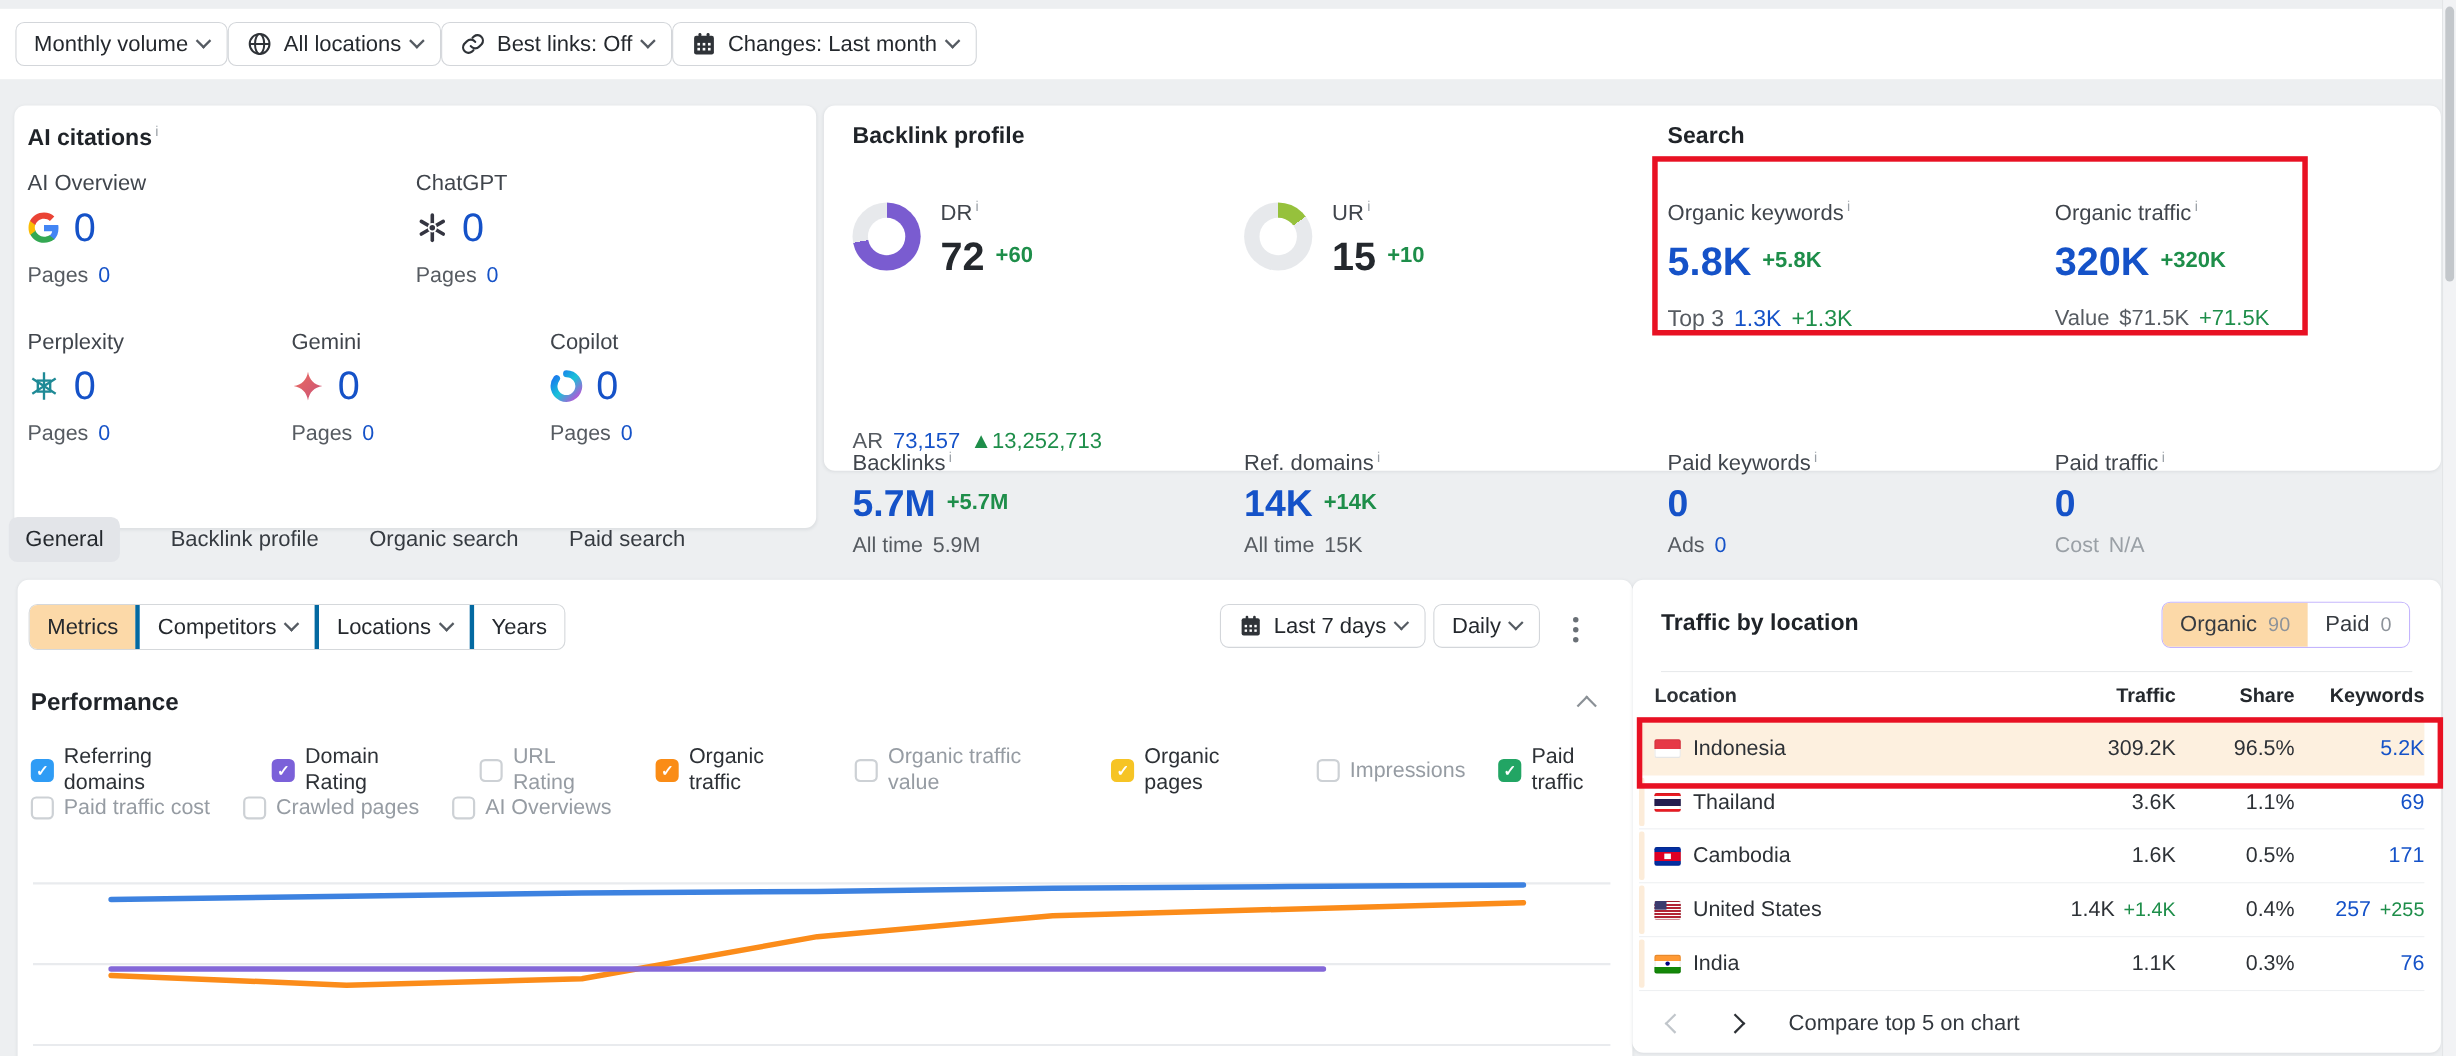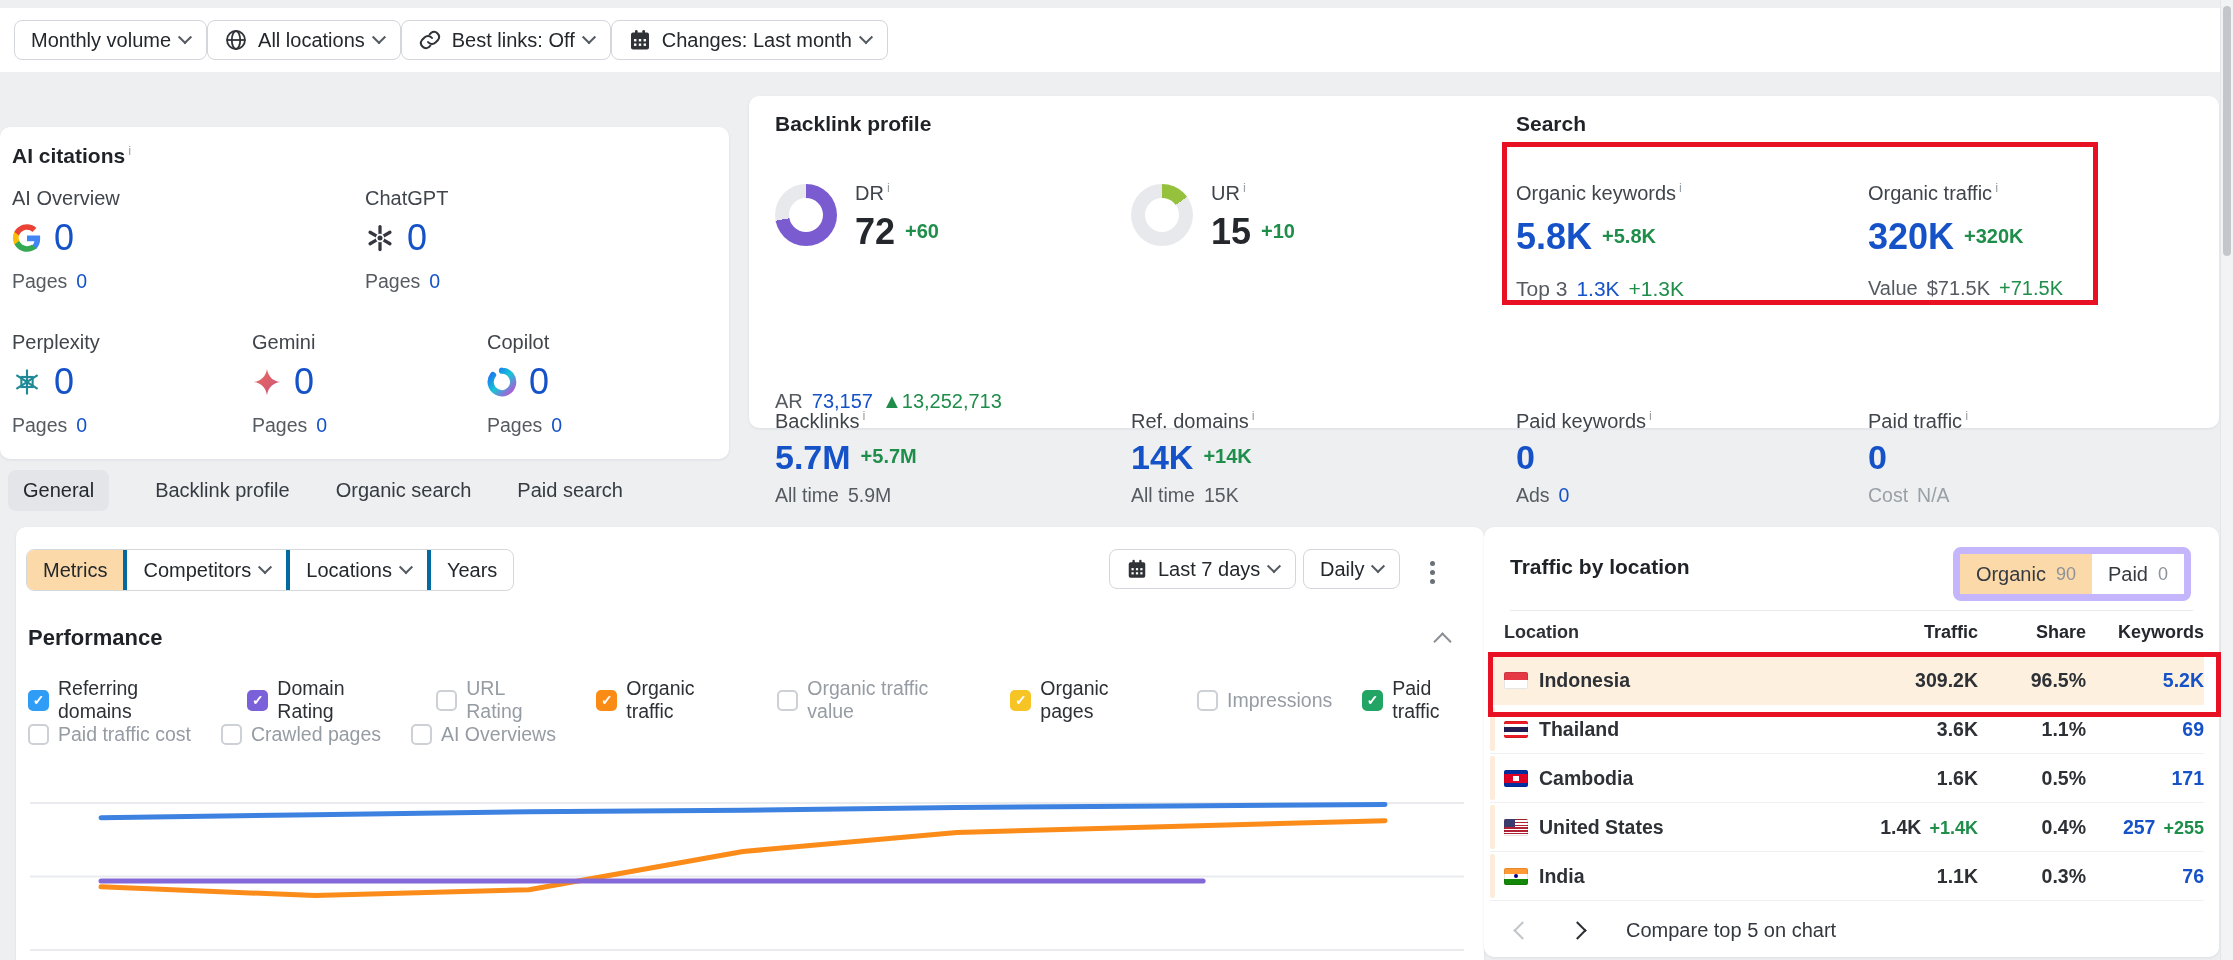--- a/index.html
+++ b/index.html
@@ -46,21 +46,21 @@
   
   .perf-title{position:absolute;font-size:22px;font-weight:bold;color:#1f2328;}
   .collapse-chev{position:absolute;width:11px;height:11px;border-right:2.5px solid #8a9096;border-bottom:2.5px solid #8a9096;transform:rotate(-135deg);cursor:pointer;}
   .cb-row{position:absolute;display:flex;gap:30px;align-items:center;}
   .cb-item{display:flex;align-items:center;gap:9px;cursor:pointer;}
   .cb{width:21px;height:21px;border-radius:5px;border:2px solid #cdd1d5;background:#fff;box-sizing:border-box;display:flex;align-items:center;justify-content:center;flex:none;}
   .cb-item.on .cb::after{content:"✓";color:#fff;font-size:14px;font-weight:bold;line-height:1;}
   .cb-label{font-size:19.5px;color:#2d3136;}
   .cb-item.off .cb-label{color:#969ca3;}
   
-  .tl-toggle{position:absolute;display:flex;border:7px solid #c4b5fd;border-radius:8px;overflow:hidden;text-align:right;}
+  .tl-toggle{position:absolute;display:flex;border:1px solid #c4b5fd;border-radius:8px;overflow:hidden;text-align:right;}
   .tg-seg{display:flex;align-items:center;gap:10px;height:40px;padding:0 16px;font-size:20px;color:#363b41;background:#fff;cursor:pointer;}
   .tg-seg.active{background:#fcd9a8;}
   .tg-count{font-size:18px;color:#8d939a;}
   .t-head,.t-row{display:flex;align-items:center;padding-left:14px;box-sizing:border-box;}
   .t-head{position:absolute;font-weight:bold;font-size:18px;color:#24282d;}
   .t-rows{position:absolute;}
   .t-row{height:49px;border-bottom:1px solid #eef0f2;position:relative;font-size:19.5px;cursor:pointer;}
   .t-row::before{content:"";position:absolute;left:0;top:2px;bottom:2px;width:5px;background:#fcecd9;border-radius:2px;}
   .t-row.hl{background:#fdf0df;border-bottom-color:transparent;}
   .c-loc{flex:1;display:flex;align-items:center;color:#2d3136;}
@@ -129,21 +129,21 @@
           <rect x="6" y="15.5" width="2.4" height="2.4"></rect>
             <rect x="10.8" y="15.5" width="2.4" height="2.4"></rect>
             <rect x="15.6" y="15.5" width="2.4" height="2.4"></rect>
         </g>
       </svg>
       <span>Changes: Last month</span>
       <span class="chev"></span>
     </button>
   </div>
 
-  <div class="card" style="left:0;top:96px;width:729px;height:332px;margin-top:31px;">
+  <div class="card" style="left:13px;top:96px;width:729px;height:384px;">
     <div class="card-title" style="left:12px;top:16px;">
       <span>AI citations</span><sup class="info">i</sup>
     </div>
 
     <div class="ai-item" style="left:12px;top:60px;">
       <div class="ai-label">AI Overview</div>
       <div class="ai-value-row">
         <svg width="30" height="30" viewBox="0 0 48 48">
           <path fill="#4285F4" d="M45.1 24.5c0-1.6-.1-3.1-.4-4.5H24v9h11.9c-.5 2.8-2.1 5.2-4.5 6.8v5.6h7.3c4.3-3.9 6.4-9.8 6.4-16.9z"></path>
           <path fill="#34A853" d="M24 46c6.1 0 11.2-2 15-5.6l-7.3-5.6c-2 1.4-4.6 2.2-7.7 2.2-5.9 0-10.9-4-12.7-9.3H3.8v5.8C7.5 41 15.1 46 24 46z"></path>
@@ -473,21 +473,21 @@
 
     <div class="abs" style="left:26px;top:83px;width:683px;height:1px;background:#e8eaec;"></div>
 
     <div class="t-head" style="left:6px;top:95px;width:714px;">
       <span class="c-loc">Location</span>
       <span class="c-traffic" style="color:#24282d;">Traffic</span>
       <span class="c-share" style="color:#24282d;">Share</span>
       <span class="c-kw" style="color:#24282d;">Keywords</span>
     </div>
 
-    <div class="t-rows" style="left:6px;top:129px;width:714px;font-weight:bold;">
+    <div class="t-rows" style="left:6px;top:129px;width:714px;">
       <div class="t-row hl">
         <span class="c-loc">
             <span class="flag flag-id"></span>
             <span>Indonesia</span>
           </span>
         <span class="c-traffic"><span>309.2K</span></span>
         <span class="c-share">96.5%</span>
         <span class="c-kw"><span>5.2K</span></span>
       </div>
       <div class="t-row">

